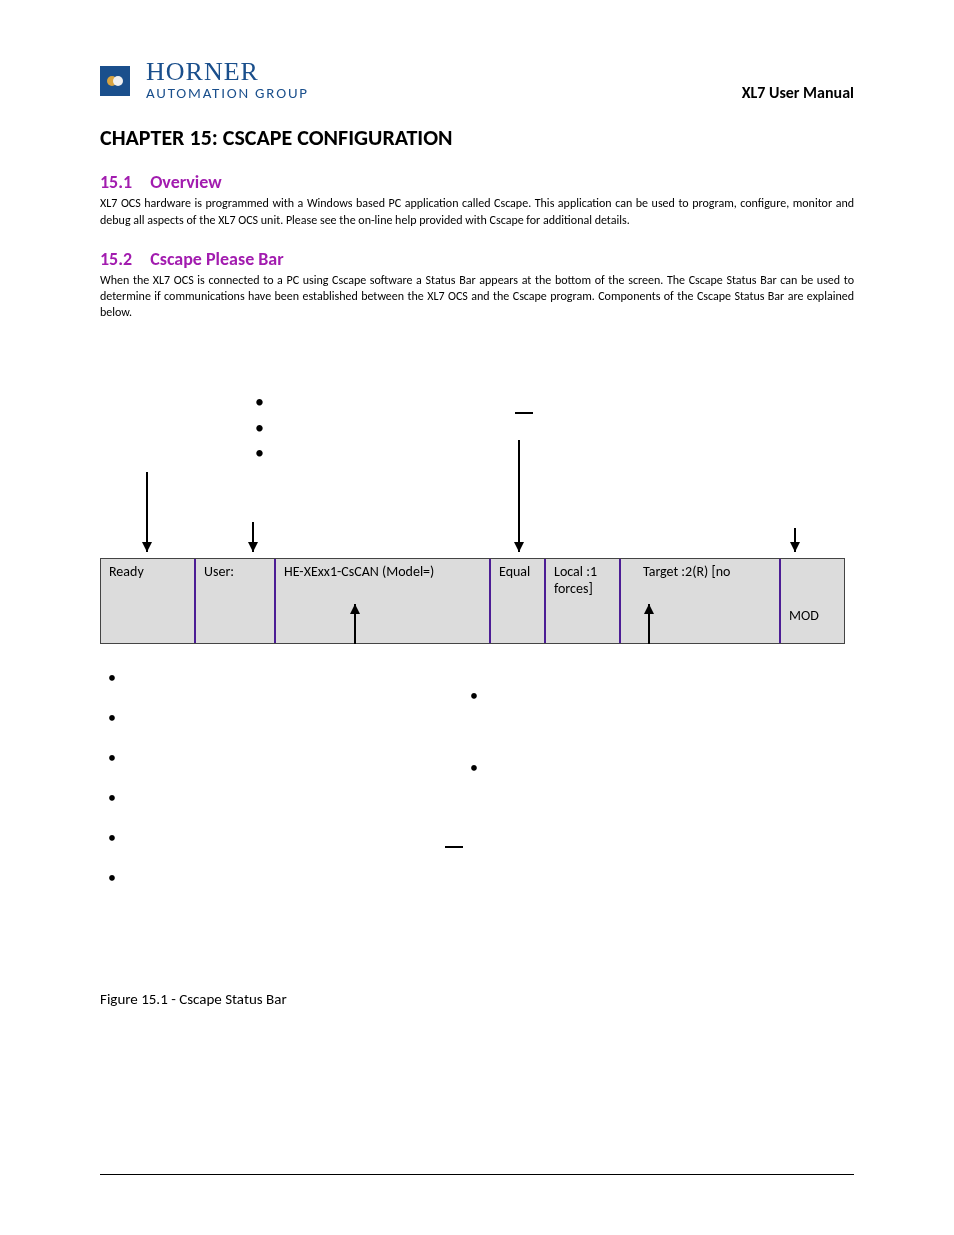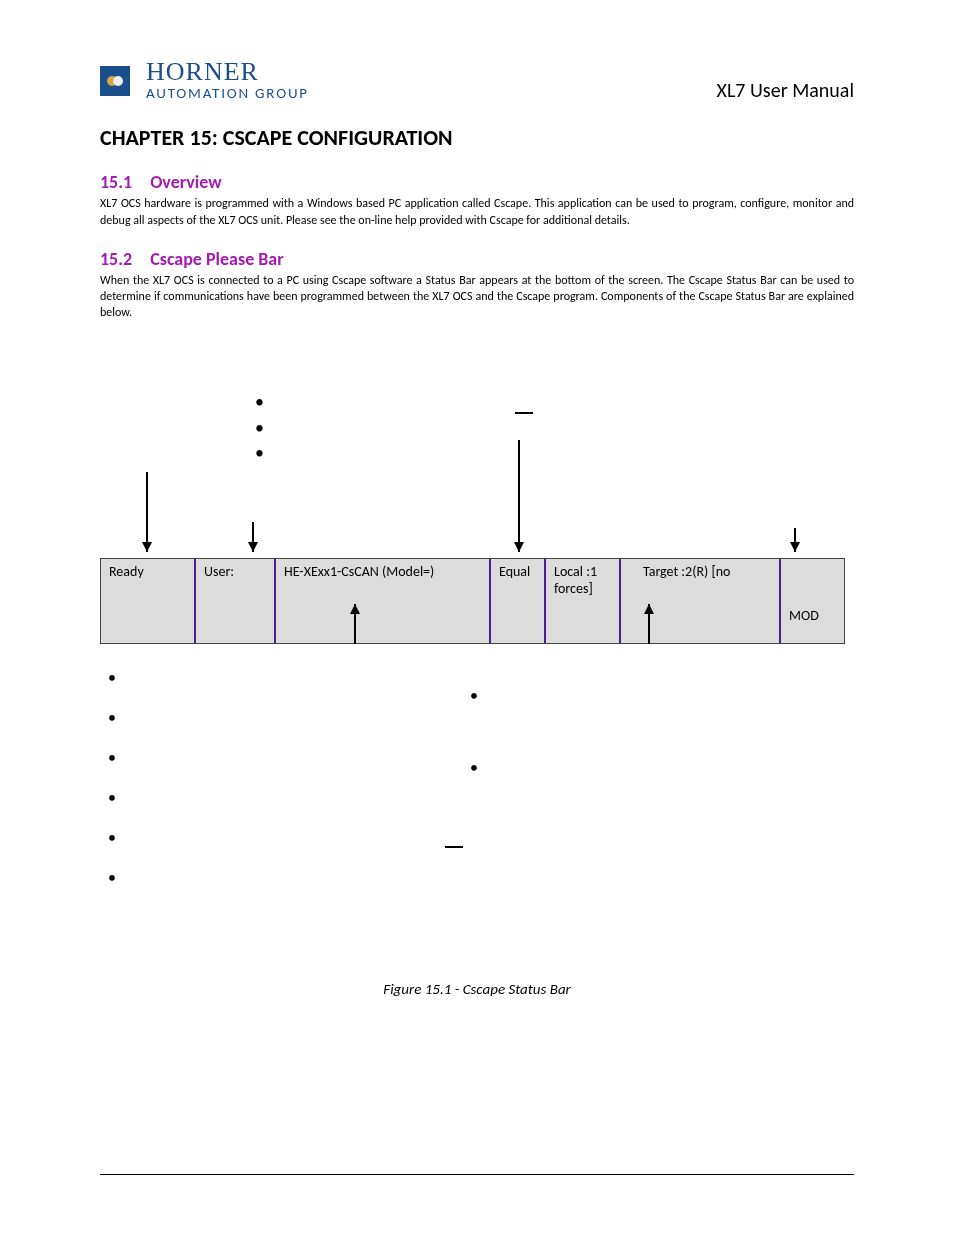--- a/index.html
+++ b/index.html
@@ -41,22 +41,22 @@
       line-height: 0.9;
       letter-spacing: 1px;
     }
     .logo-sub {
       color: #1a4f8c;
       font-size: 15px;
       letter-spacing: 1.8px;
       margin-top: 1px;
     }
     .manual-title {
-      font-weight: normal;
-      font-size: 20px;
+      font-weight: bold;
+      font-size: 16px;
     }
     .chapter-title {
       font-weight: bold;
       font-size: 22px;
       margin-top: 22px;
       margin-bottom: 20px;
     }
     .section-heading {
       color: #a21caf;
       font-weight: bold;
@@ -161,24 +161,22 @@
       top: 338px;
       left: 370px;
     }
     .right-bullets .bl {
       font-size: 16px;
       line-height: 1;
       margin-bottom: 56px;
     }
     .right-bullets .bl::before { content: "•"; }
     .figure-caption {
-      text-align: center;
-      font-style: italic;
       font-size: 15px;
-      margin-top: 10px;
+      margin-top: 20px;
     }
     .footer-line {
       position: absolute;
       bottom: 60px;
       left: 100px;
       right: 100px;
       height: 1px;
       background: #000;
     }
   </style>
@@ -204,21 +202,21 @@
 <h1 class="chapter-title">CHAPTER 15:  CSCAPE CONFIGURATION</h1>
 
 <h2 class="section-heading">
   <span class="num">15.1</span><span>Overview</span>
 </h2>
 <p class="body-text">XL7 OCS hardware is programmed with a Windows based PC application called Cscape.  This application can be used to program, configure, monitor and debug all aspects of the XL7 OCS unit.  Please see the on-line help provided with Cscape for additional details.</p>
 
 <h2 class="section-heading">
   <span class="num">15.2</span><span>Cscape Please Bar</span>
 </h2>
-<p class="body-text">When the XL7 OCS is connected to a PC using Cscape software a Status Bar appears at the bottom of the screen.  The Cscape Status Bar can be used to determine if communications have been programmed between the XL7 OCS and the Cscape program.  Components of the Cscape Status Bar are explained below.</p>
+<p class="body-text">When the XL7 OCS is connected to a PC using Cscape software a Status Bar appears at the bottom of the screen.  The Cscape Status Bar can be used to determine if communications have been established between the XL7 OCS and the Cscape program.  Components of the Cscape Status Bar are explained below.</p>
 
 <div class="diagram-area">
 
   <div class="top-bullets">
     <div></div>
       <div></div>
       <div></div>
   </div>
 
   <div class="small-underline" style="top:62px; left:415px; width:18px;"></div>

